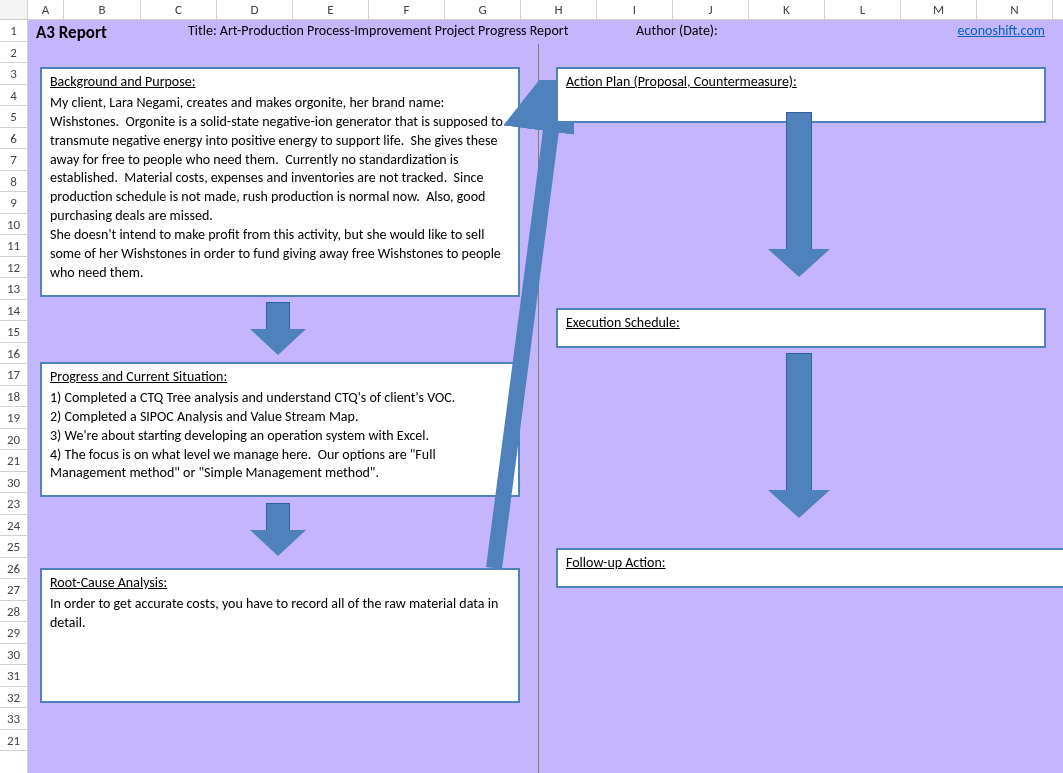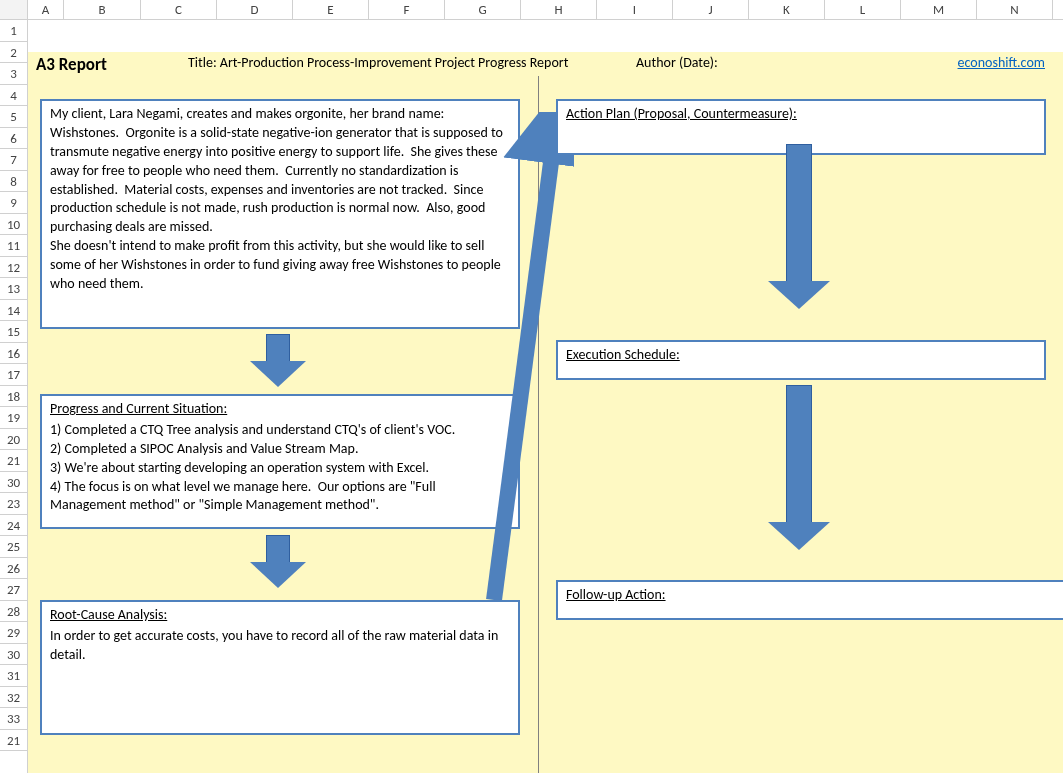--- a/index.html
+++ b/index.html
@@ -44,22 +44,21 @@
     font-size: 13px;
     color: #444;
     border-bottom: 1px solid #d0d0d0;
     line-height: 21px;
     height: 21.5px;
     background: #fff;
   }
   .sheet {
     position: absolute;
     top: 20px; left: 28px; right: 0; bottom: 0;
-    background: #fef9c3;
-    margin-top: 32px;
+    background: #c4b5fd;
   }
   .header-row {
     position: absolute;
     top: 2px;
     left: 8px;
     right: 8px;
     height: 20px;
     font-size: 14px;
   }
   .report-title {
@@ -215,20 +214,21 @@
   <div class="header-row">
     <span class="report-title">A3 Report</span>
     <span class="title-label">Title: Art-Production Process-Improvement Project Progress Report</span>
     <span class="author-label">Author (Date):</span>
     <span class="link">econoshift.com</span>
   </div>
 
   <div class="vline"></div>
 
   <div class="box" style="left:12px; top:47px; width:480px; height:230px;">
+    <span class="box-title">Background and Purpose:</span>
     <span style="white-space:pre-wrap;">My client, Lara Negami, creates and makes orgonite, her brand name: Wishstones.  Orgonite is a solid-state negative-ion generator that is supposed to transmute negative energy into positive energy to support life.  She gives these away for free to people who need them.  Currently no standardization is established.  Material costs, expenses and inventories are not tracked.  Since production schedule is not made, rush production is normal now.  Also, good purchasing deals are missed.
 She doesn't intend to make profit from this activity, but she would like to sell some of her Wishstones in order to fund giving away free Wishstones to people who need them.</span>
   </div>
 
   <div class="arrow-down" style="left:222px; top:282px;">
     <div class="shaft"></div>
       <div class="head"></div>
   </div>
 
   <div class="box" style="left:12px; top:342px; width:480px; height:135px;">

